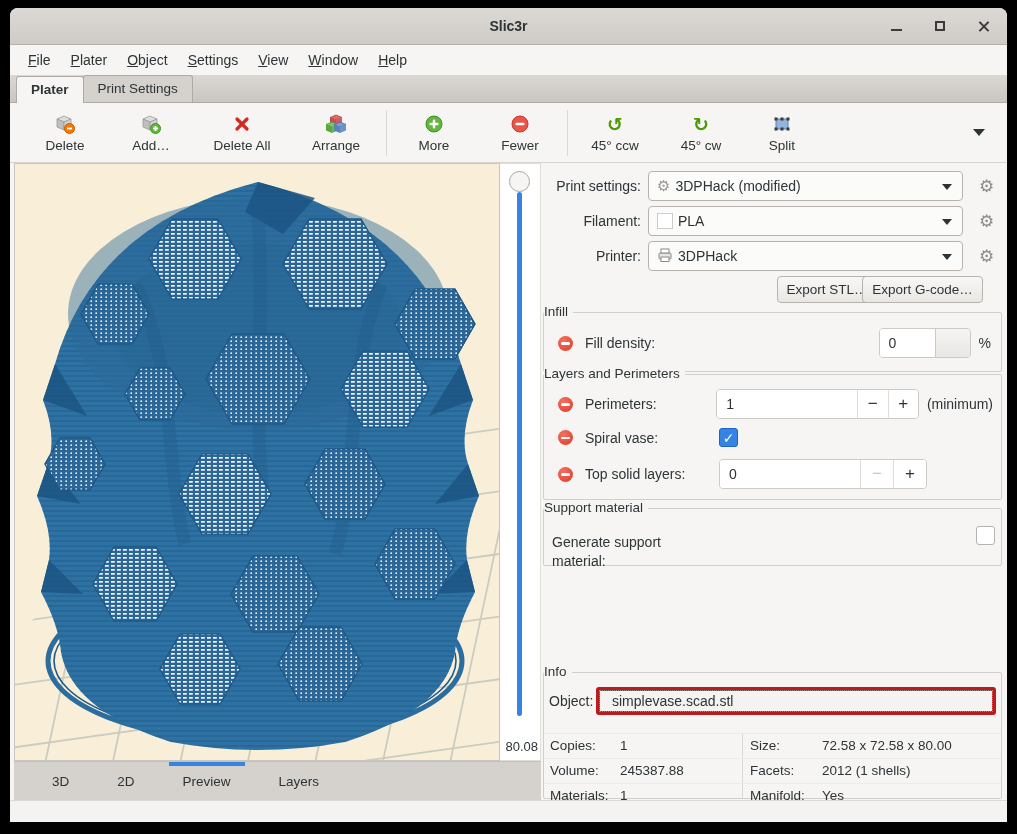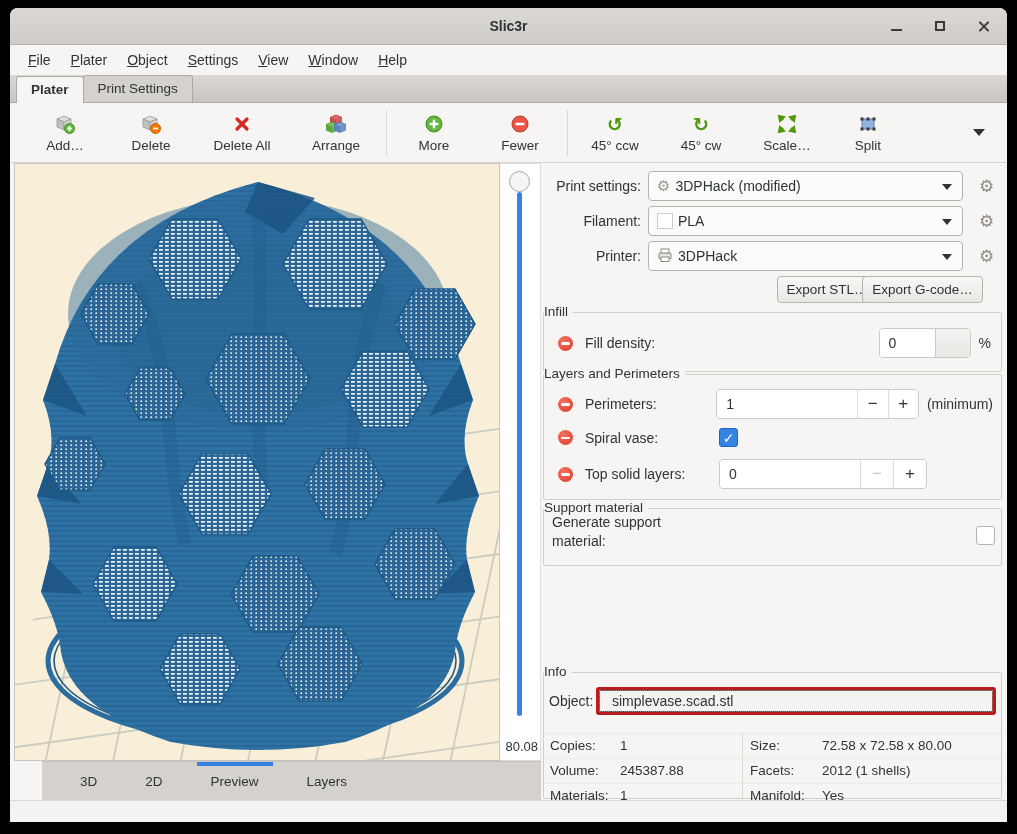--- a/index.html
+++ b/index.html
@@ -42,21 +42,21 @@
   .main { flex:0 0 637px; display:flex; background:#f6f5f3; padding-left:4px; }
   .leftstack { width:527px; flex:0 0 527px; display:flex; flex-direction:column; }
   .canvasrow { height:598px; display:flex; }
   .viewport { width:486px; height:598px; position:relative; background:#f9efd8; border:1px solid #c9c5c1; }
   .viewport svg { position:absolute; left:0; top:0; }
   .slidercol { width:41px; background:#ffffff; border:1px solid #e2dfdb; border-left:none; position:relative; }
   .slider-handle { position:absolute; left:9px; top:7px; width:21px; height:21px; border-radius:50%;
     background:#f6f5f3; border:1px solid #aaa6a2; }
   .slider-track { position:absolute; left:17px; top:28px; height:524px; width:5px; background:#3584e4; border-radius:3px; }
   .slider-value { position:absolute; bottom:6px; right:2px; font-size:13px; }
-  .viewtabs { height:39px; background:#d5d2ce; border-top:1px solid #c3bfbb; display:flex; align-items:center; padding-left:14px;margin-left:28px; }
+  .viewtabs { height:39px; background:#d5d2ce; border-top:1px solid #c3bfbb; display:flex; align-items:center; padding-left:14px; }
   .viewtab { position:relative; height:100%; display:flex; align-items:center; justify-content:center; font-size:13.5px; padding:0 24px; }
   .viewtab.active::before { content:""; position:absolute; top:0; left:10px; right:10px; height:4px; background:#3584e4; }
   
   .rightpanel { position:relative; flex:1; }
   .prow { position:absolute; left:0; right:0; height:30px; display:flex; align-items:center; }
   .plabel { width:100px; text-align:right; font-size:14px; margin-right:7px; }
   .combo { position:relative; width:315px; height:30px; background:#fbfbfa; border:1px solid #b6b2ae; border-radius:4px;
     display:flex; align-items:center; padding:0 28px 0 8px; font-size:14px; gap:5px; }
   .combo .caret-sm { position:absolute; right:10px; top:12px; width:0; height:0;
     border-left:5px solid transparent; border-right:5px solid transparent; border-top:6px solid #2e3436; }
@@ -132,38 +132,38 @@
     <div class="tab">Print Settings</div>
   </div>
 
   <div class="toolbar">
     <div class="tbtn">
       <span class="ticon">
         <svg width="22" height="22">
             <polygon points="10,3 17,6 10,9 3,6" fill="#dedede" stroke="#9a9a9a" stroke-width=".8"></polygon>
             <polygon points="3,6 10,9 10,17 3,14" fill="#bfbfbf" stroke="#9a9a9a" stroke-width=".8"></polygon>
             <polygon points="17,6 10,9 10,17 17,14" fill="#d2d2d2" stroke="#9a9a9a" stroke-width=".8"></polygon>
-            <circle cx="15.5" cy="15.5" r="5" fill="#64b73e" stroke="#3f8f22"></circle>
+            <circle cx="15.5" cy="15.5" r="5" fill="#f57900" stroke="#c45e00"></circle>
             <rect x="13" y="14.6" width="5" height="1.8" fill="#fff"></rect>
-            <rect x="14.6" y="13" width="1.8" height="5" fill="#fff"></rect>
-          </svg>
-      </span>
-      <span>Add…</span>
+          </svg>
+      </span>
+      <span>Delete</span>
     </div>
     <div class="tbtn">
       <span class="ticon">
         <svg width="22" height="22">
             <polygon points="10,3 17,6 10,9 3,6" fill="#dedede" stroke="#9a9a9a" stroke-width=".8"></polygon>
             <polygon points="3,6 10,9 10,17 3,14" fill="#bfbfbf" stroke="#9a9a9a" stroke-width=".8"></polygon>
             <polygon points="17,6 10,9 10,17 17,14" fill="#d2d2d2" stroke="#9a9a9a" stroke-width=".8"></polygon>
-            <circle cx="15.5" cy="15.5" r="5" fill="#f57900" stroke="#c45e00"></circle>
+            <circle cx="15.5" cy="15.5" r="5" fill="#64b73e" stroke="#3f8f22"></circle>
             <rect x="13" y="14.6" width="5" height="1.8" fill="#fff"></rect>
-          </svg>
-      </span>
-      <span>Delete</span>
+            <rect x="14.6" y="13" width="1.8" height="5" fill="#fff"></rect>
+          </svg>
+      </span>
+      <span>Add…</span>
     </div>
     <div class="tbtn" style="width:96px">
       <span class="ticon">
         <svg width="18" height="18">
             <line x1="4" y1="4" x2="14" y2="14" stroke="#d6291e" stroke-width="3.2" stroke-linecap="round"></line>
             <line x1="14" y1="4" x2="4" y2="14" stroke="#d6291e" stroke-width="3.2" stroke-linecap="round"></line>
           </svg>
       </span>
       <span>Delete All</span>
     </div>
@@ -204,37 +204,20 @@
       <span>Fewer</span>
     </div>
     <div class="tsep"></div>
     <div class="tbtn">
       <span class="ticon glyph-rot">↺</span>
       <span>45° ccw</span>
     </div>
     <div class="tbtn">
       <span class="ticon glyph-rot">↻</span>
       <span>45° cw</span>
-    </div>
-    <div class="tbtn">
-      <span class="ticon">
-        <svg width="20" height="20">
-            <g stroke="#4e9a06" stroke-width="2" fill="#4e9a06">
-              <line x1="6" y1="6" x2="3" y2="3"></line>
-              <polygon points="2,2 7,3 3,7"></polygon>
-              <line x1="14" y1="6" x2="17" y2="3"></line>
-              <polygon points="18,2 13,3 17,7"></polygon>
-              <line x1="6" y1="14" x2="3" y2="17"></line>
-              <polygon points="2,18 3,13 7,17"></polygon>
-              <line x1="14" y1="14" x2="17" y2="17"></line>
-              <polygon points="18,18 17,13 13,17"></polygon>
-            </g>
-          </svg>
-      </span>
-      <span>Scale…</span>
     </div>
     <div class="tbtn" style="width:76px">
       <span class="ticon">
         <svg width="20" height="20">
             <rect x="4" y="5" width="12" height="10" fill="#93b4dd" stroke="#5c82b5"></rect>
             <g fill="#3a3a3a">
               <rect x="2.5" y="3.5" width="3" height="3"></rect>
               <rect x="14.5" y="3.5" width="3" height="3"></rect>
               <rect x="2.5" y="13.5" width="3" height="3"></rect>
               <rect x="14.5" y="13.5" width="3" height="3"></rect>
@@ -456,21 +439,21 @@
           <div class="spingroup" style="width:208px; margin-left:22px">
             <input style="width: 140px;" value="0">
             <div class="spinbtn disabled">−</div>
             <div class="spinbtn">+</div>
           </div>
         </div>
       </div>
 
       <div class="frame" style="top:345px; height:58px">
         <span class="frame-title">Support material</span>
-        <div style="position:absolute; top:4px; left:8px; width:150px; font-size:14px; line-height:1.35">Generate support material:</div>
+        <div style="position:absolute; top:24px; left:8px; width:150px; font-size:14px; line-height:1.35">Generate support material:</div>
         <div class="checkbox" style="position:absolute; right:6px; top:17px"></div>
       </div>
 
       <div class="frame" style="top:509px; height:127px">
         <span class="frame-title">Info</span>
         <span style="position:absolute; left:5px; top:20px; font-size:14px">Object:</span>
         <div class="objcombo">
           <span>simplevase.scad.stl</span>
           <span class="caret-sm"></span>
         </div>

